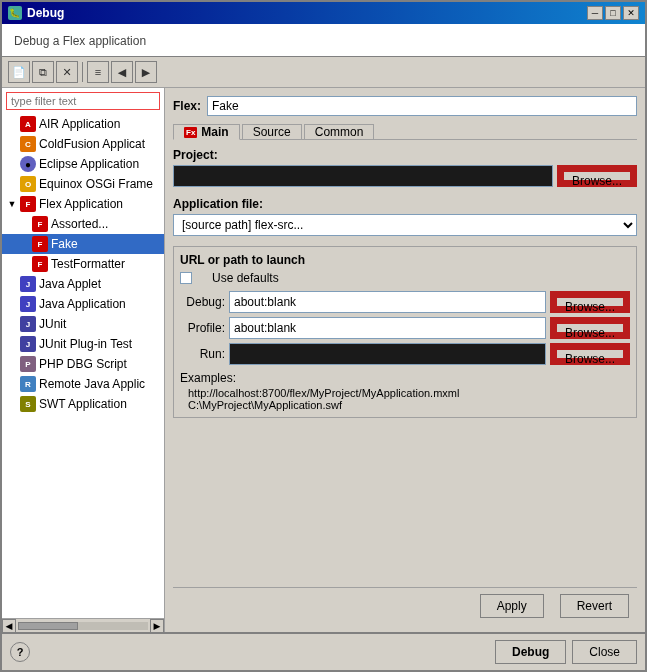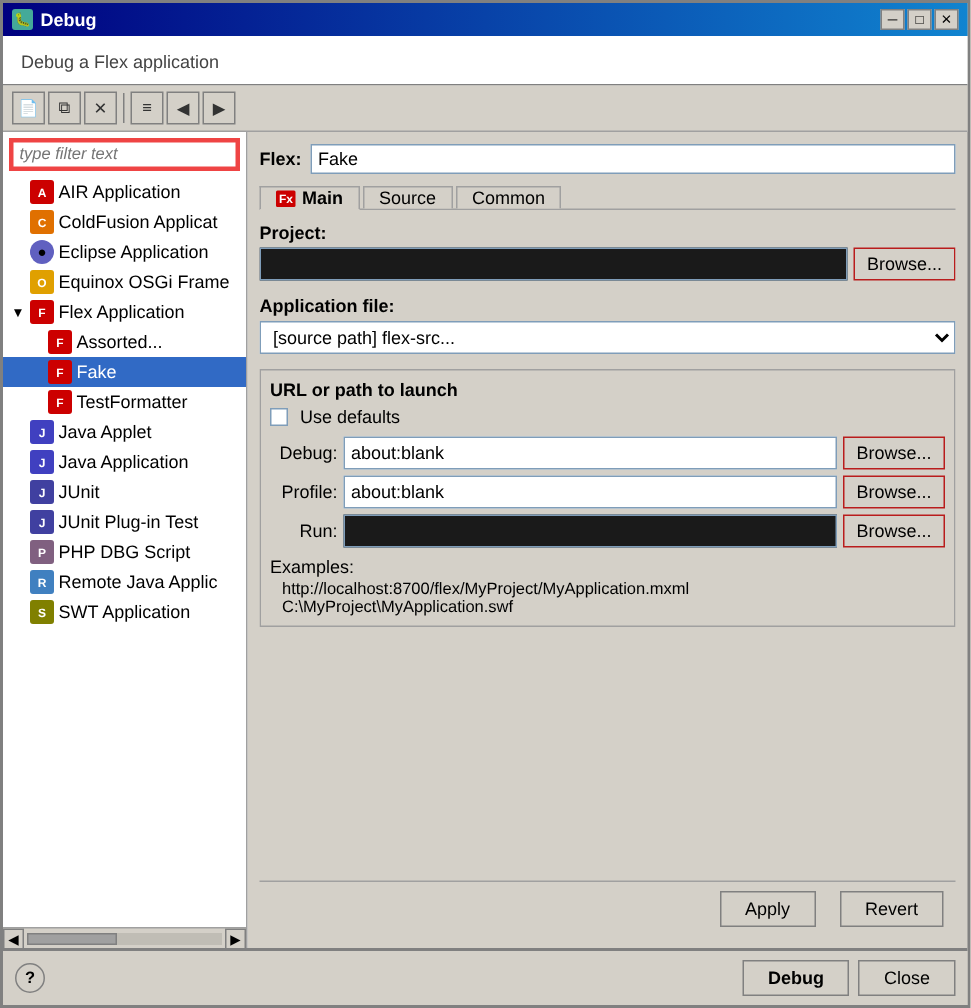--- a/index.html
+++ b/index.html
@@ -57,26 +57,25 @@
       background: white;
       border-right: 1px solid #a0a0a0;
       display: flex;
       flex-direction: column;
       overflow: hidden;
       flex-shrink: 0;
     }
     .filter-input {
       margin: 4px;
       padding: 2px 4px;
-      border: 3px solid #ef4444;
+      border: 1px solid #ef4444;
       font-size: 11px;
       width: calc(100% - 8px);
       color: #888;
       background: white;
-      font-style: italic;
     }
     .sidebar-tree { flex: 1; overflow-y: auto; overflow-x: hidden; }
     .tree-item {
       display: flex; align-items: center;
       padding: 2px 4px;
       cursor: pointer;
       user-select: none;
       white-space: nowrap;
     }
     .tree-item.selected { background: #316ac5; color: white; }
@@ -119,33 +118,33 @@
     .form-section { flex: 1; overflow-y: auto; }
 
     .field-group { margin-bottom: 10px; }
     .field-label { font-size: 12px; margin-bottom: 3px; font-weight: bold; }
 
     .field-row { display: flex; align-items: center; gap: 4px; }
     .text-input { flex: 1; padding: 2px 4px; border: 1px solid #7f9db9; font-size: 12px; background: white; height: 22px; }
     .text-input.redacted { background: #1a1a1a; color: #1a1a1a; }
     .browse-btn {
       padding: 2px 8px;
-      border: 1px solid #b91c1c;
+      border: 7px solid #b91c1c;
       background: #d4d0c8;
       cursor: pointer;
       font-size: 12px;
       height: 22px;
       white-space: nowrap;
     }
 
     .dropdown { flex: 1; padding: 2px 4px; border: 1px solid #7f9db9; font-size: 12px; background: white; height: 22px; }
 
     .url-group { border: 1px solid #a0a0a0; padding: 6px; margin-bottom: 10px; }
     .url-group-title { font-size: 12px; font-weight: bold; margin-bottom: 4px; }
-    .checkbox-row { display: flex; align-items: center; gap: 8px; margin-bottom: 6px; }
+    .checkbox-row { display: flex; align-items: center; gap: 20px; margin-bottom: 6px; }
     .checkbox-label { font-size: 12px; }
 
     .url-field-row { display: flex; align-items: center; gap: 4px; margin-bottom: 4px; }
     .url-field-label { width: 45px; font-size: 12px; text-align: right; }
     .url-input { flex: 1; padding: 2px 4px; border: 1px solid #7f9db9; font-size: 12px; background: white; height: 22px; }
     .url-input.redacted { background: #1a1a1a; color: #1a1a1a; }
 
     .examples-section { margin-top: 6px; }
     .examples-title { font-size: 12px; margin-bottom: 2px; }
     .example-text { font-size: 11px; color: #000; margin-left: 8px; }

